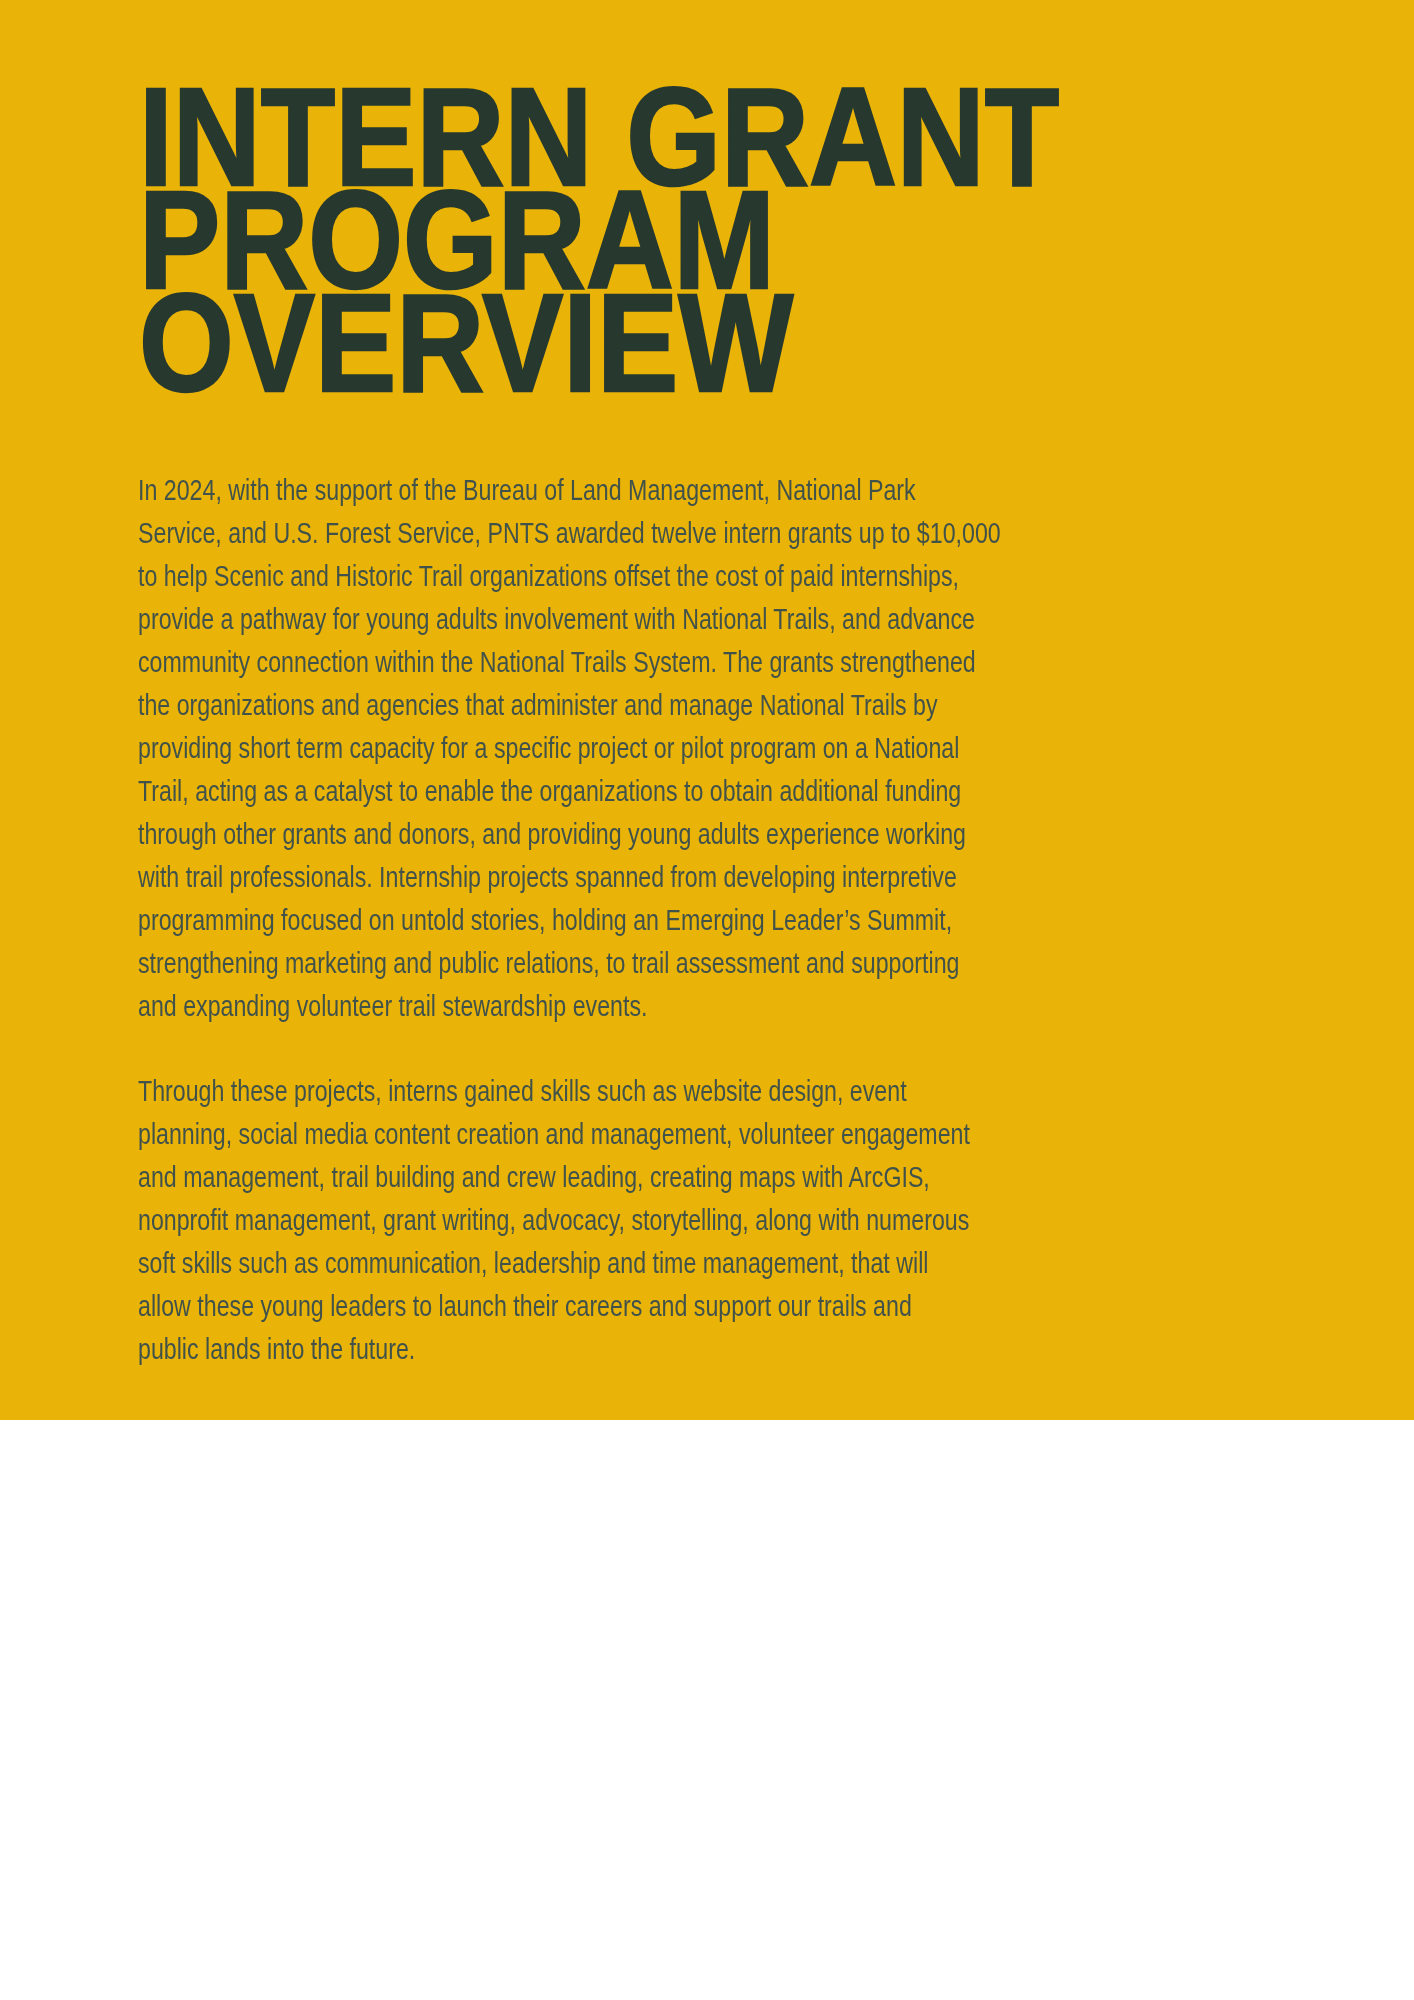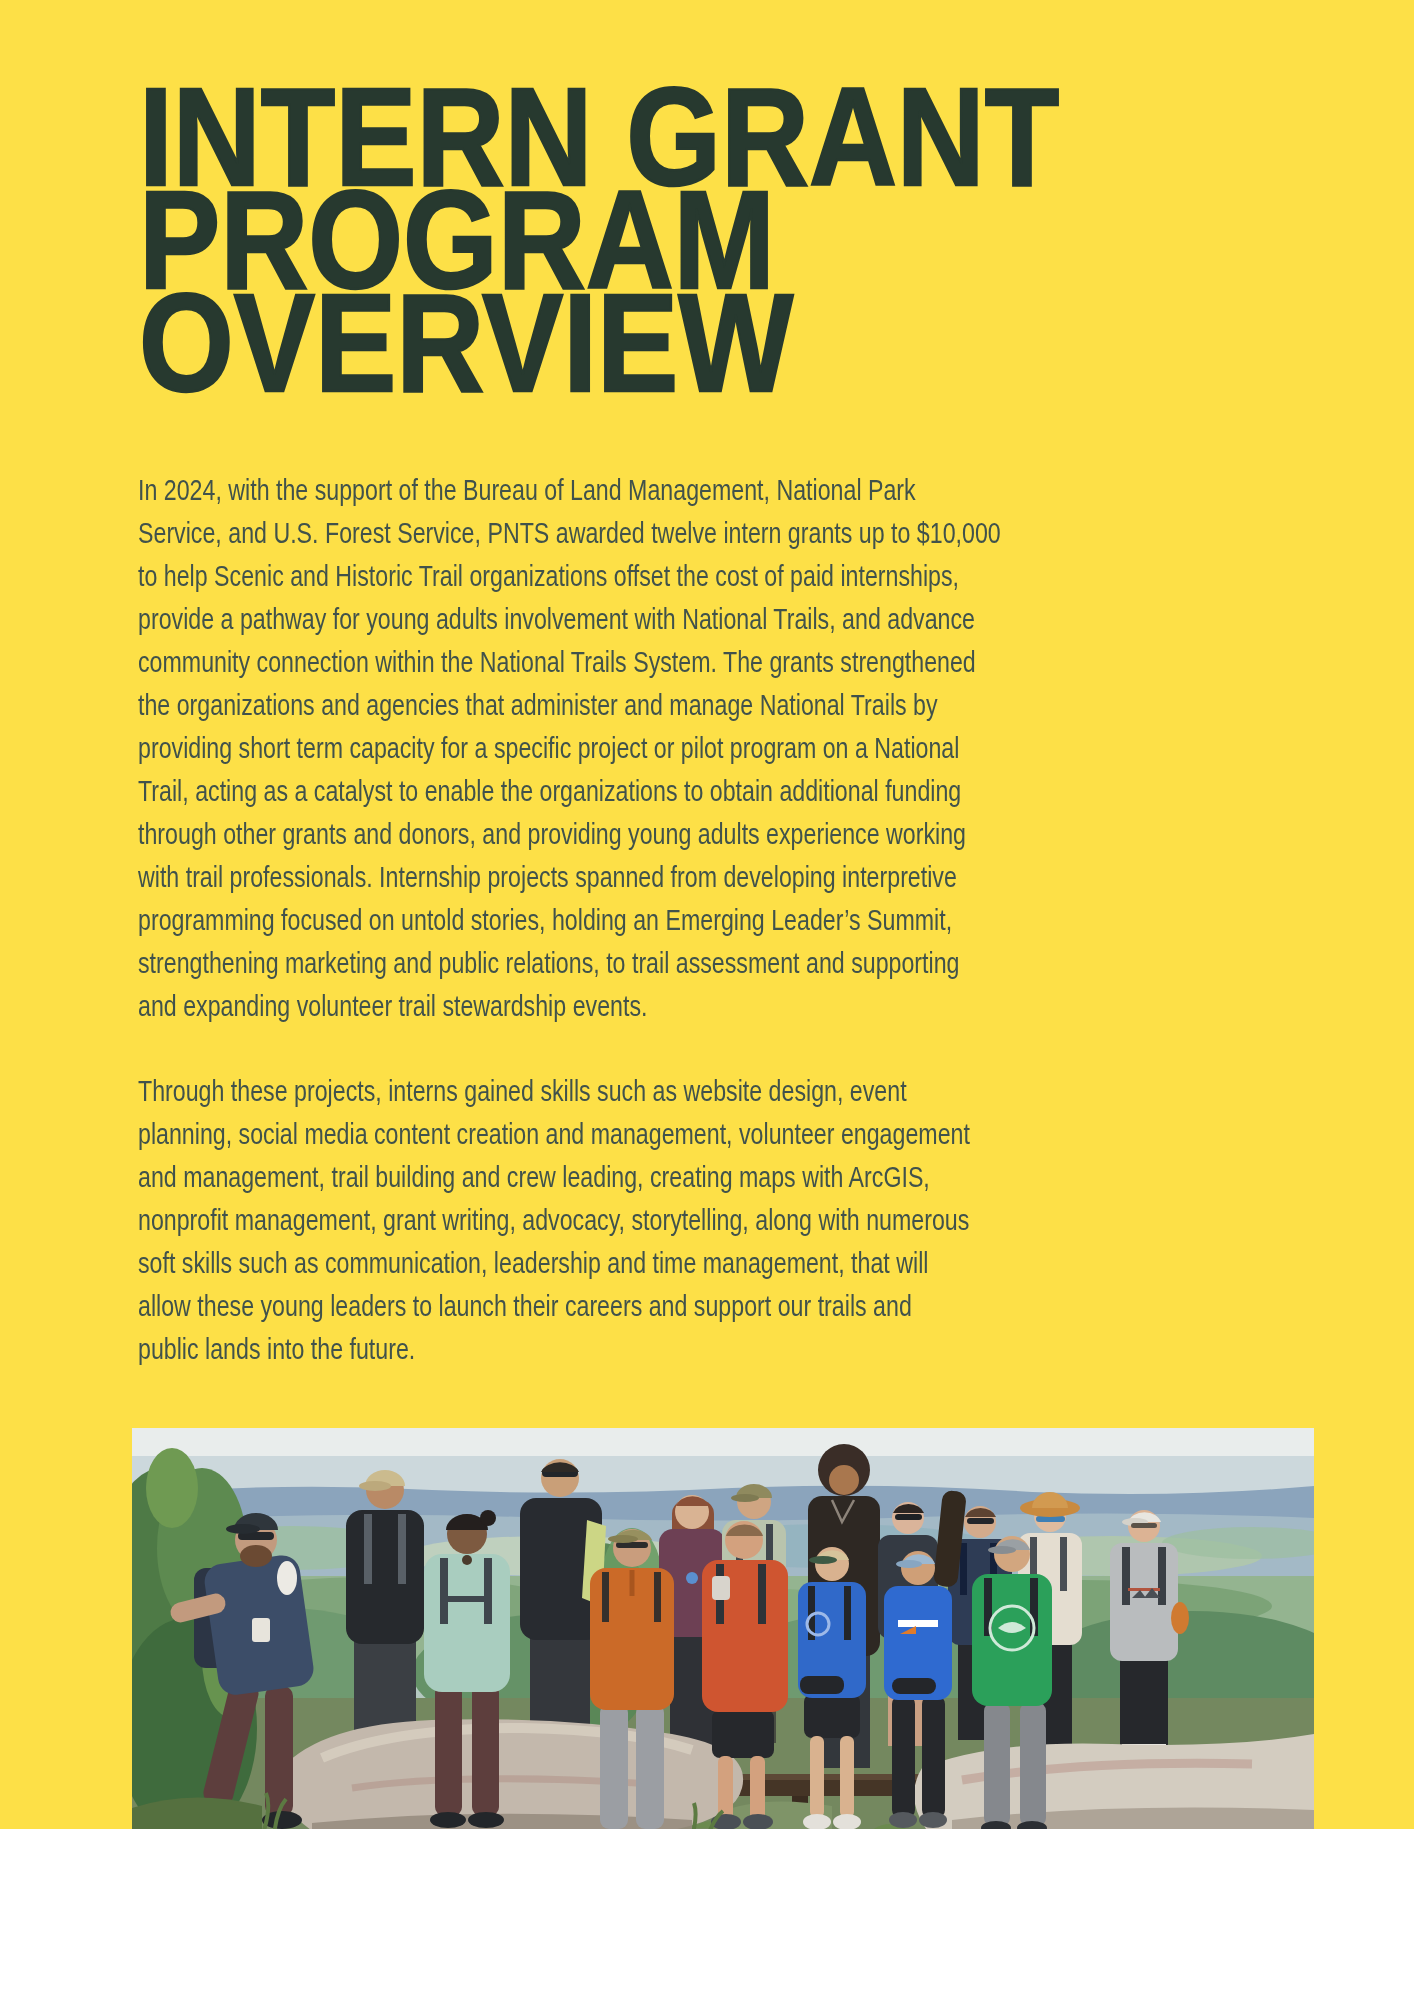--- a/index.html
+++ b/index.html
@@ -1,19 +1,19 @@
 <!DOCTYPE html>
 <html><head>
 <meta charset="utf-8">
 <style>
   html,body{margin:0;padding:0;background:#ffffff;}
   .page{
     position:relative;
-    width:1414px;height:1829px;
-    background:#fde047;
+    width:1414px;height:1420px;
+    background:#eab308;
     overflow:hidden;
     font-family:"Liberation Sans",sans-serif;
   }
   .title{
     position:absolute;
     left:139px;top:85px;
     margin:0;
     font-family:"Liberation Sans",sans-serif;
     font-weight:bold;
     font-size:140px;

